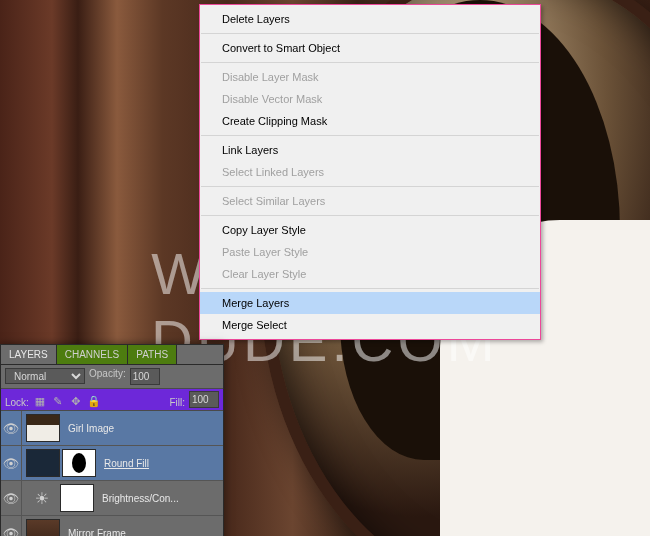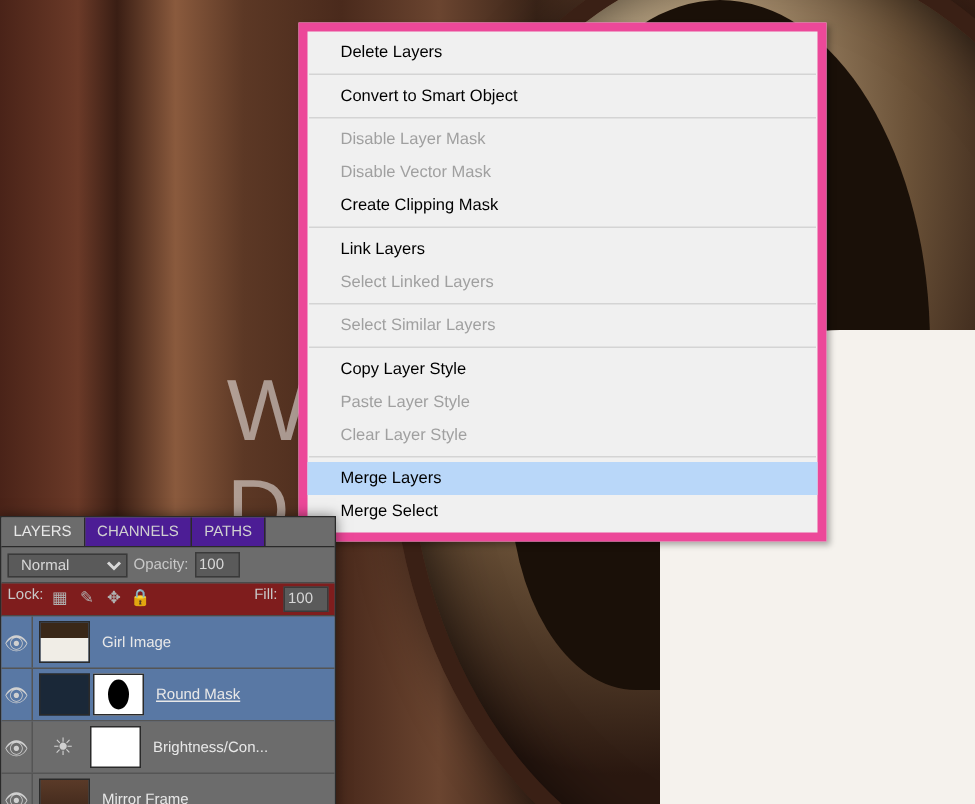--- a/index.html
+++ b/index.html
@@ -1,34 +1,34 @@
 <!DOCTYPE html>
 <html><head>
 <meta charset="utf-8">
 <style>
 body{margin:0;width:650px;height:536px;overflow:hidden;font-family:Tahoma,Arial,sans-serif;font-size:11px;background:#473228;position:relative}
 .canvas{position:absolute;inset:0;background:linear-gradient(90deg,#4a2318 0%,#6b3a28 8%,#3a1e14 12%,#8a5a3d 18%,#5c3825 25%,#4a2a1c 35%,#6b4530 45%,#3a2418 55%,#7a5038 70%,#4a2e1e 85%,#3a2015 100%)}
 .oval{position:absolute;top:-40px;left:260px;width:480px;height:620px;border-radius:50%;background:radial-gradient(ellipse at 30% 20%,#c9b896 0%,#a89070 20%,#6b5238 40%,#2a1810 60%);border:12px solid #3a2015;box-shadow:inset 0 0 40px rgba(0,0,0,.6),0 0 30px rgba(0,0,0,.4)}
 .hair{position:absolute;top:0;left:340px;width:280px;height:460px;background:#1a1008;border-radius:50% 50% 30% 30%}
 .shirt{position:absolute;top:220px;left:440px;width:300px;height:320px;background:#f5f2ed;border-radius:40% 20% 0 0}
 .watermark{position:absolute;top:240px;left:0;right:0;text-align:center;font-size:58px;font-weight:300;letter-spacing:4px;color:rgba(255,255,255,.5);font-family:Arial,sans-serif;pointer-events:none}
-.menu{position:absolute;top:15px;left:199px;width:340px;background:#f0f0f0;border:6px solid #ec4899;box-shadow:2px 2px 4px rgba(0,0,0,.3);padding:3px 0}
+.menu{position:absolute;top:4px;left:199px;width:340px;background:#f0f0f0;border:1px solid #ec4899;box-shadow:2px 2px 4px rgba(0,0,0,.3);padding:3px 0}
 .menu-item{padding:5px 22px;color:#000;cursor:default}
 .menu-item.disabled{color:#a0a0a0}
 .menu-item.highlight{background:#b9d7f9}
 .menu-sep{height:1px;background:#d4d4d4;margin:3px 1px}
 .panel{position:absolute;left:0;top:344px;width:222px;background:#6c6c6c;border:1px solid #2a2a2a;box-shadow:0 0 8px rgba(0,0,0,.5)}
 .tabs{display:flex;background:#6c6c6c;border-bottom:1px solid #2a2a2a}
-.tab{padding:4px 8px;font-size:10px;color:#d0d0d0;background:#4c1d95;border-right:1px solid #2a2a2a;cursor:pointer}
+.tab{padding:4px 8px;font-size:10px;color:#d0d0d0;background:#4d7c0f;border-right:1px solid #2a2a2a;cursor:pointer}
 .tab.active{background:#6c6c6c;color:#e8e8e8}
-.opts{display:flex;align-items:center;padding:3px 4px;gap:4px;border-bottom:1px solid #4a4a4a;background:#6c6c6c}
+.opts{display:flex;align-items:flex-start;padding:3px 4px;gap:4px;border-bottom:1px solid #4a4a4a;background:#6c6c6c}
 .sel{background:#5a5a5a;border:1px solid #3a3a3a;color:#d8d8d8;padding:1px 4px;font-size:10px;height:16px}
 .lbl{color:#c8c8c8;font-size:10px}
 .inp{width:24px;background:#5a5a5a;border:1px solid #3a3a3a;color:#d8d8d8;font-size:10px;padding:1px 2px;height:13px}
-.lock{display:flex;align-items:flex-start;padding:2px 4px;gap:4px;border-bottom:1px solid #4a4a4a;background:#7f1d1d}
+.lock{display:flex;align-items:flex-end;padding:2px 4px;gap:4px;border-bottom:1px solid #4a4a4a;background:#6d28d9}
 .lock-ico{width:14px;height:14px;display:inline-flex;align-items:center;justify-content:center;color:#b0b0b0;font-size:11px}
 .layers{background:#6c6c6c}
 .layer{display:flex;align-items:center;border-bottom:1px solid #555;background:#6c6c6c;height:34px}
 .layer.sel1{background:#5978a4}
 .eye{width:20px;display:flex;align-items:center;justify-content:center;border-right:1px solid #555;height:100%;color:#d0d0d0;font-size:13px}
 .thumbs{display:flex;align-items:center;gap:2px;padding:0 4px}
 .thumb{width:32px;height:26px;background:#fff;border:1px solid #2a2a2a}
 .thumb.img{background:linear-gradient(#3a2818 40%,#f0ede6 40%)}
 .thumb.mask{background:#fff;display:flex;align-items:center;justify-content:center}
 .thumb.mask::after{content:'';width:14px;height:20px;background:#000;border-radius:50%}
@@ -98,21 +98,21 @@
           <div class="thumb img"></div>
         </div>
       <span class="lname b">Girl Image</span>
     </div>
     <div class="layer sel1">
       <div class="eye">👁</div>
       <div class="thumbs">
         <div class="thumb rect"></div>
         <div class="thumb mask"></div>
       </div>
-      <span class="lname b u">Round Mask</span>
+      <span class="lname b u">Round Fill</span>
     </div>
     <div class="layer">
       <div class="eye">👁</div>
       <div class="thumbs">
         <div class="thumb adj">☀</div>
         <div class="thumb"></div>
       </div>
       <span class="lname">Brightness/Con...</span>
     </div>
     <div class="layer">

